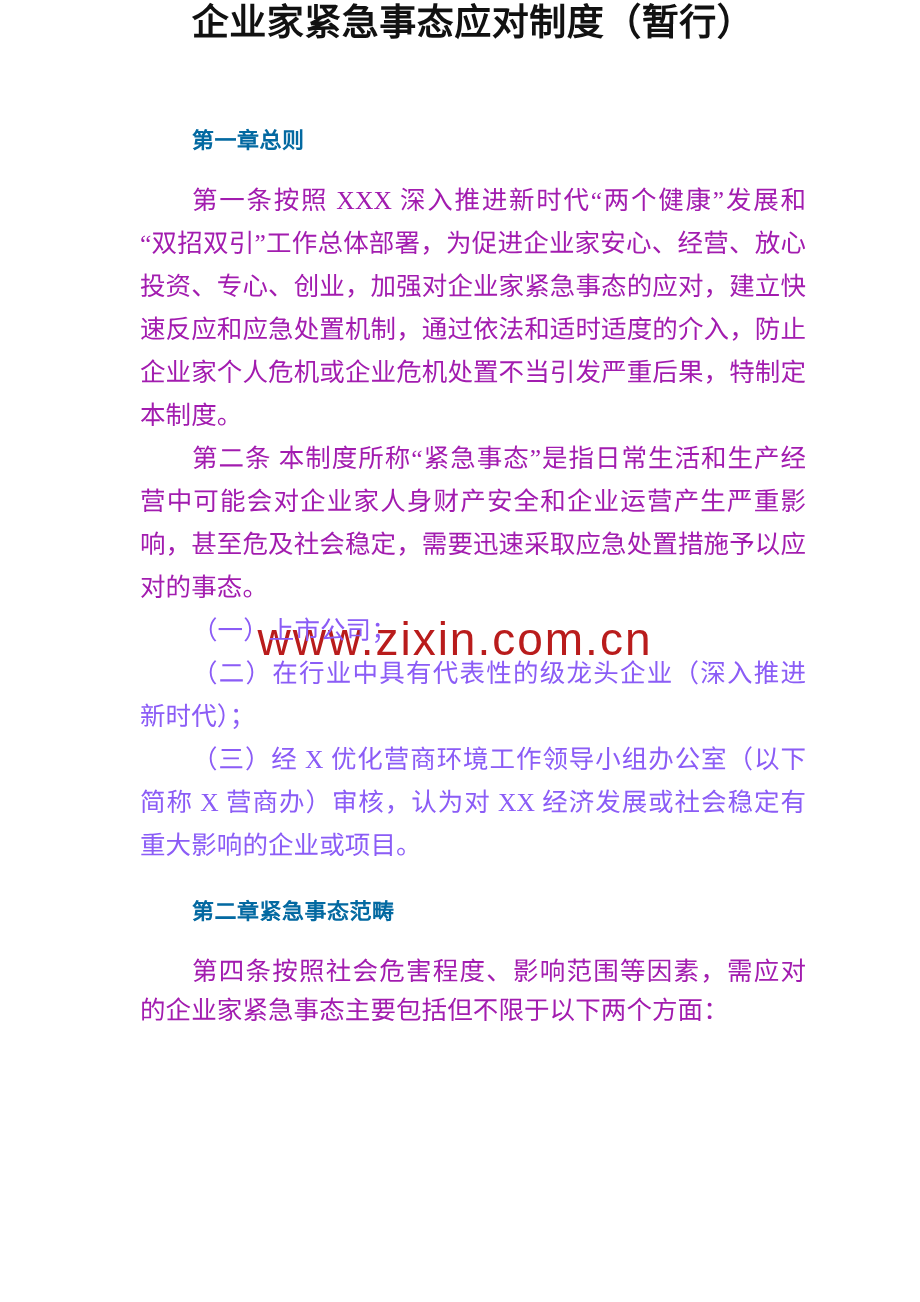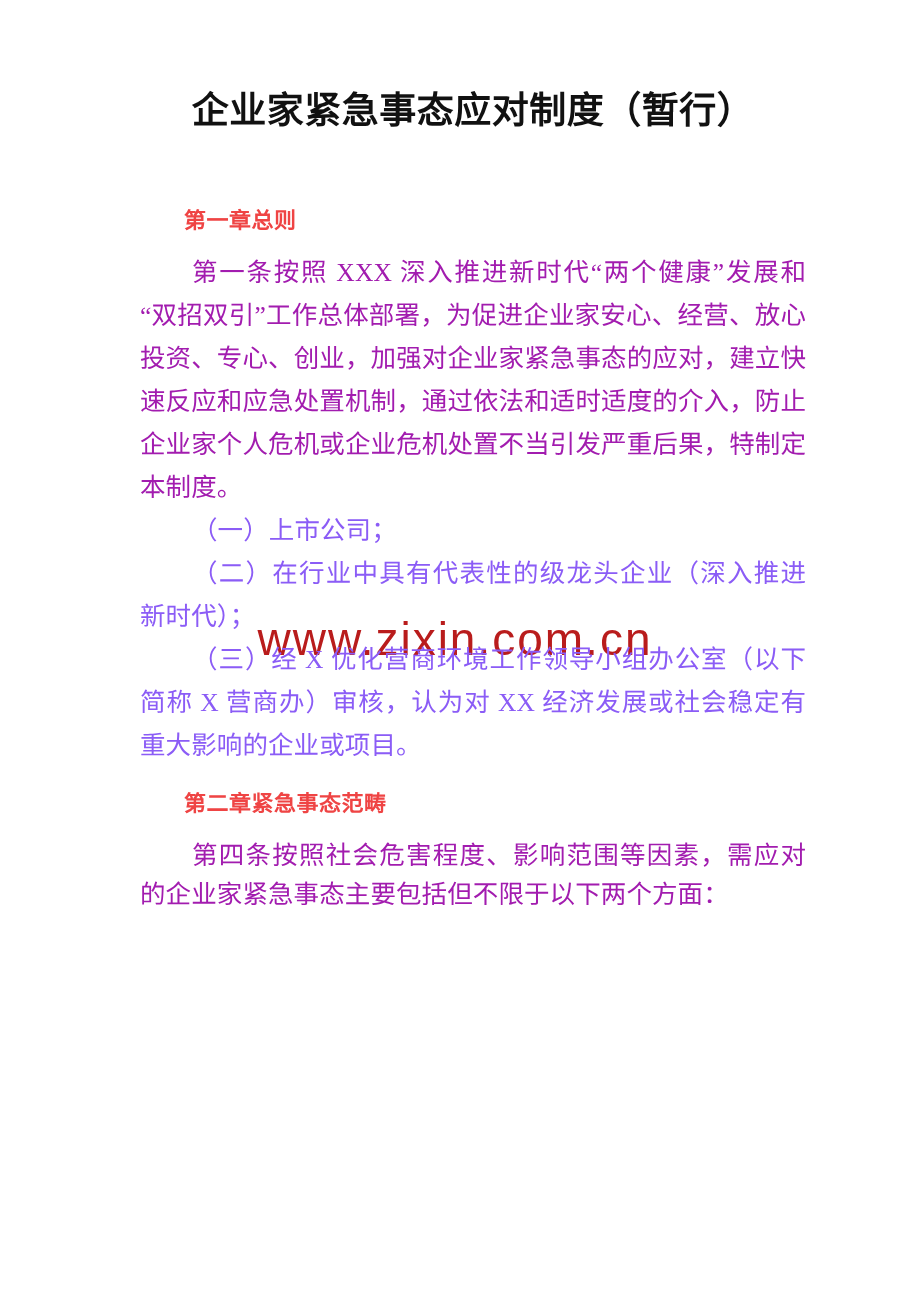--- a/index.html
+++ b/index.html
@@ -47,34 +47,33 @@
   
   .doc-title {
     font-family: "Liberation Sans", "DejaVu Sans", sans-serif;
     font-weight: 700;
     font-size: 37px;
     line-height: 1.25;
     color: #111111;
     text-align: center;
     letter-spacing: 0.5px;
     margin: 0;
-    padding-top: 88px;
     white-space: nowrap;
   }
 
   
   .chapter-heading {
     font-family: "Liberation Sans", "DejaVu Sans", sans-serif;
     font-weight: 700;
     font-size: 22px;
     line-height: 1.5;
-    color: #ef4444;
+    color: #0369a1;
     letter-spacing: 0.5px;
     text-indent: 36px;
-    margin: 8px;
+    margin: 16px;
   }
 
   
   .para {
     font-family: "Liberation Serif", "DejaVu Serif", serif;
     font-size: 25.5px;
     line-height: 43px;
     color: #a21caf;
     margin: 0;
     text-align: justify;
@@ -122,20 +121,21 @@
     <h1 class="doc-title">企业家紧急事态应对制度（暂行）</h1>
 
     <div class="gap-title-to-ch1"></div>
 
     <h2 class="chapter-heading">第一章总则</h2>
 
     <div class="gap-ch1-to-body"></div>
 
     <p class="para">第一条按照 XXX 深入推进新时代“两个健康”发展和“双招双引”工作总体部署，为促进企业家安心、经营、放心投资、专心、创业，加强对企业家紧急事态的应对，建立快速反应和应急处置机制，通过依法和适时适度的介入，防止企业家个人危机或企业危机处置不当引发严重后果，特制定本制度。</p>
 
+    <p class="para">第二条  本制度所称“紧急事态”是指日常生活和生产经营中可能会对企业家人身财产安全和企业运营产生严重影响，甚至危及社会稳定，需要迅速采取应急处置措施予以应对的事态。</p>
 
 
     <p class="list-item">（一）上市公司；</p>
 
     <p class="list-item">（二）在行业中具有代表性的级龙头企业（深入推进新时代）；</p>
 
     <p class="list-item">（三）经 X 优化营商环境工作领导小组办公室（以下简称 X 营商办）审核，认为对 XX 经济发展或社会稳定有重大影响的企业或项目。</p>
 
     <div class="gap-before-ch2"></div>
 

